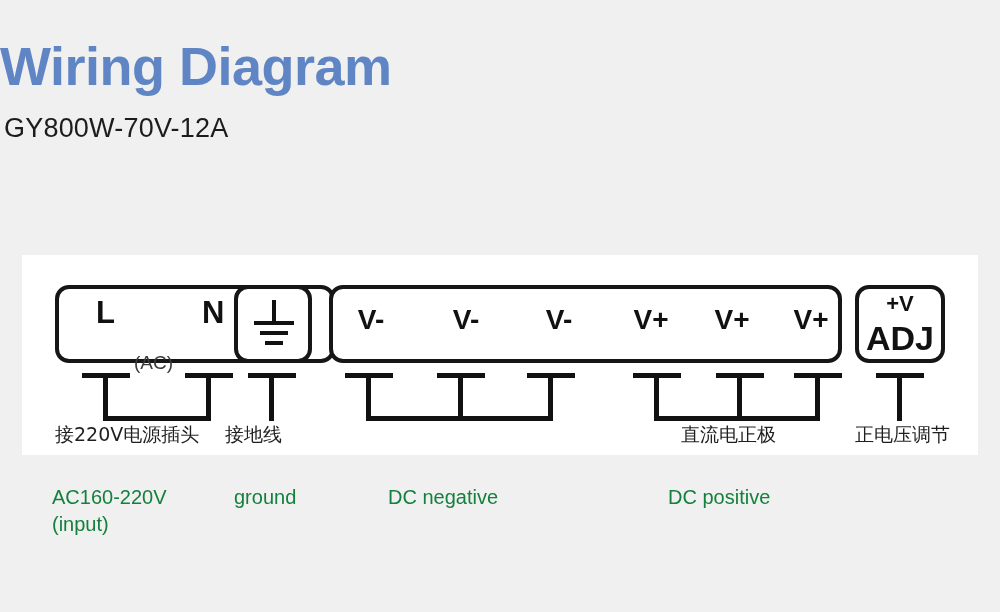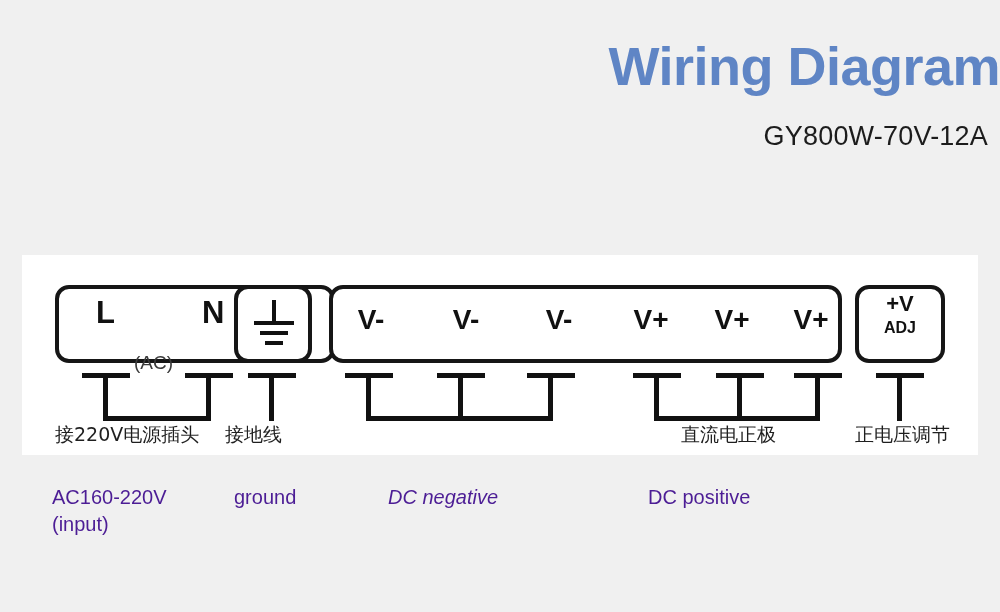--- a/index.html
+++ b/index.html
@@ -13,33 +13,33 @@
     font-family: "Liberation Sans", sans-serif;
     position: relative;
     overflow: hidden;
   }
 
   
   .header {
     position: absolute;
     top: 0; left: 0;
     width: 1000px;
-    text-align: right;
+    text-align: left;
   }
   .page-title {
     margin: 0;
     padding-top: 38px;
     font-size: 54px;
     font-weight: bold;
     color: #5f85c5;
     letter-spacing: -0.5px;
     line-height: 1.05;
   }
   .page-subtitle {
-    margin: 12px;
+    margin: 4px;
     padding-top: 14px;
     font-size: 27px;
     font-weight: normal;
     color: #1c1c1c;
     letter-spacing: 0.2px;
   }
 
   
   .diagram-panel {
     position: absolute;
@@ -167,21 +167,21 @@
     top: 2px;
     font-size: 22px;
     font-weight: bold;
     color: #111;
     text-align: center;
   }
   .box-adj .adj-bottom {
     position: absolute;
     left: 0; right: 0;
     top: 30px;
-    font-size: 16px;
+    font-size: 34px;
     font-weight: bold;
     color: #111;
     text-align: center;
   }
 
   
   .bracket {
     position: absolute;
   }
   .bk-cap {
@@ -206,21 +206,21 @@
     font-size: 19px;
     color: #1f1f1f;
     white-space: nowrap;
     font-family: "DejaVu Sans", "Liberation Sans", sans-serif;
   }
 
   
   .en-label {
     position: absolute;
     font-size: 20px;
-    color: #4c1d95;
+    color: #15803d;
     line-height: 1.33;
   }
 </style>
 </head>
 <body>
 
 <div class="header">
   <h1 class="page-title">Wiring Diagram</h1>
   <div class="page-subtitle">GY800W-70V-12A</div>
 </div>
@@ -304,21 +304,21 @@
 </div>
 
 <div>
   <div class="en-label" style="left:52px; top:484px;">
     <div>AC160-220V</div>
     <div>(input)</div>
   </div>
   <div class="en-label" style="left:234px; top:484px;">
     <div>ground</div>
   </div>
-  <div class="en-label" style="left:388px; top:484px;font-style:italic;">
+  <div class="en-label" style="left:388px; top:484px;">
     <div>DC negative</div>
   </div>
-  <div class="en-label" style="left:648px; top:484px;">
+  <div class="en-label" style="left:668px; top:484px;">
     <div>DC positive</div>
   </div>
   <div class="en-label" style="left:818px; top:484px;">
   </div>
 </div>
 
 </body></html>

